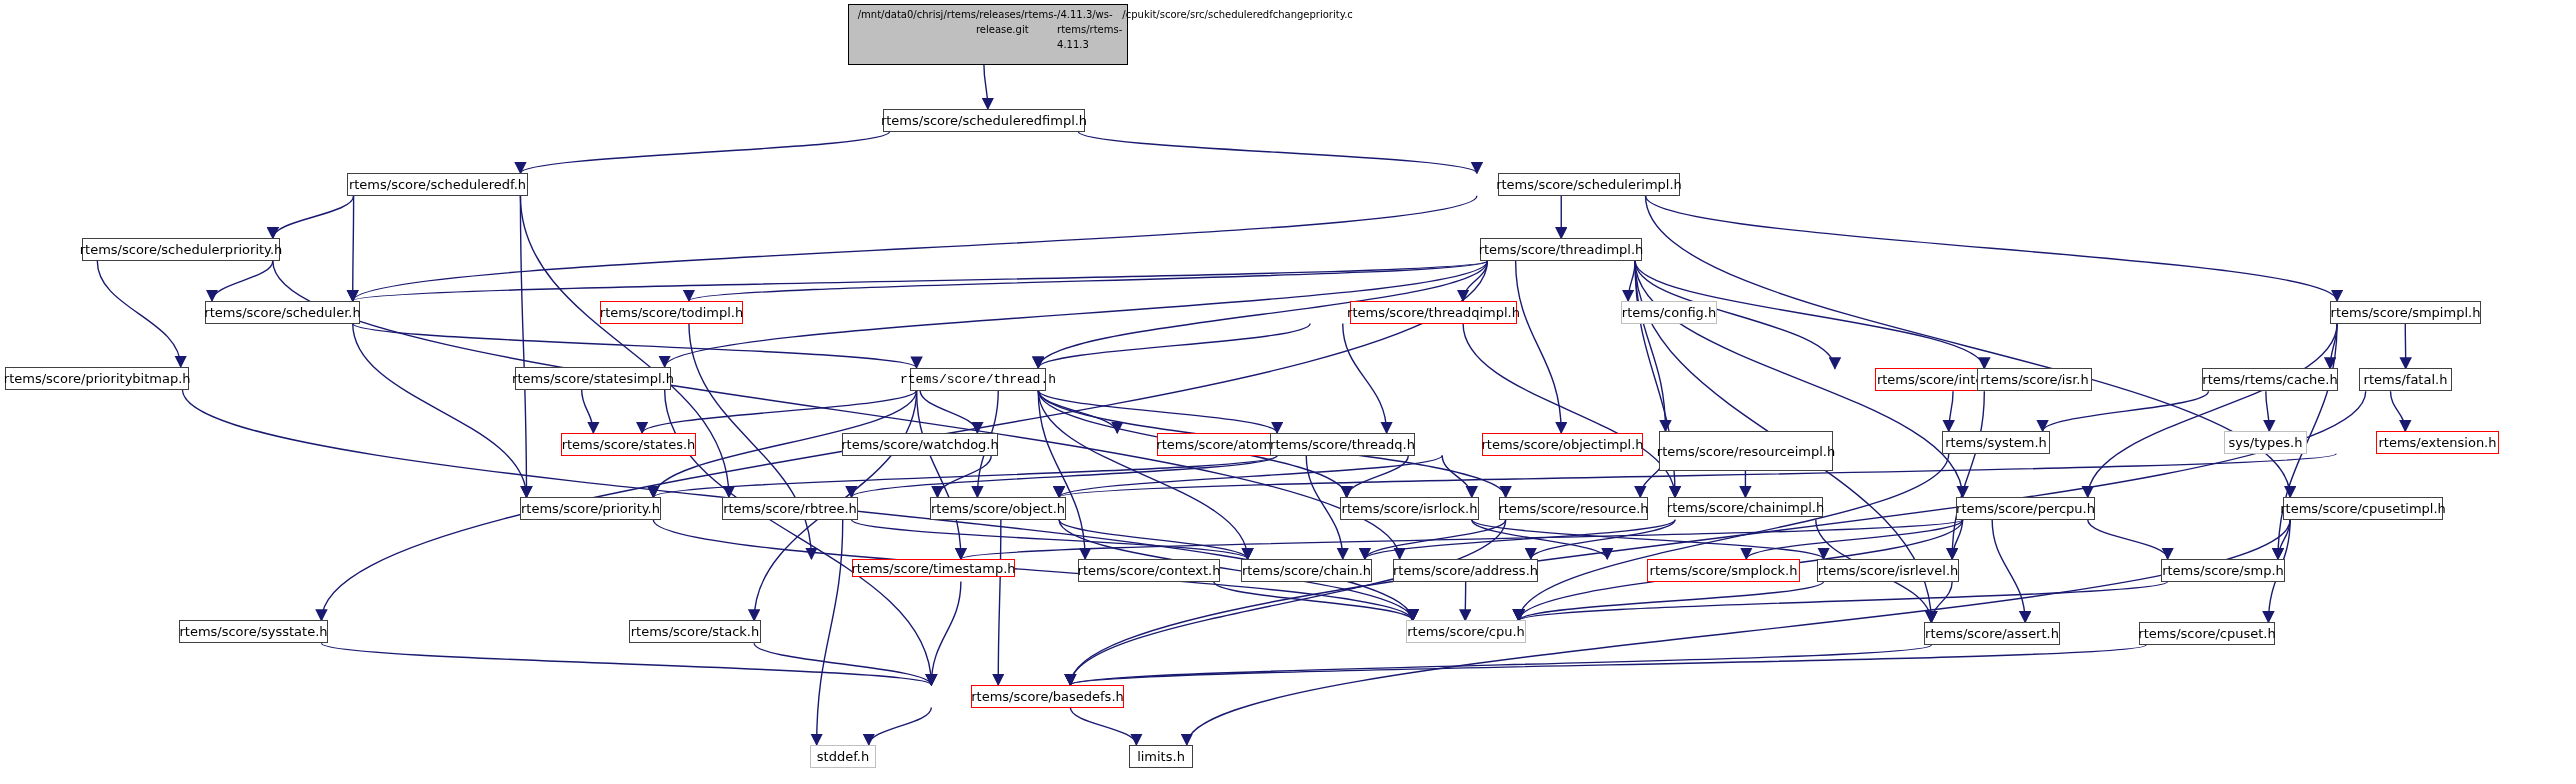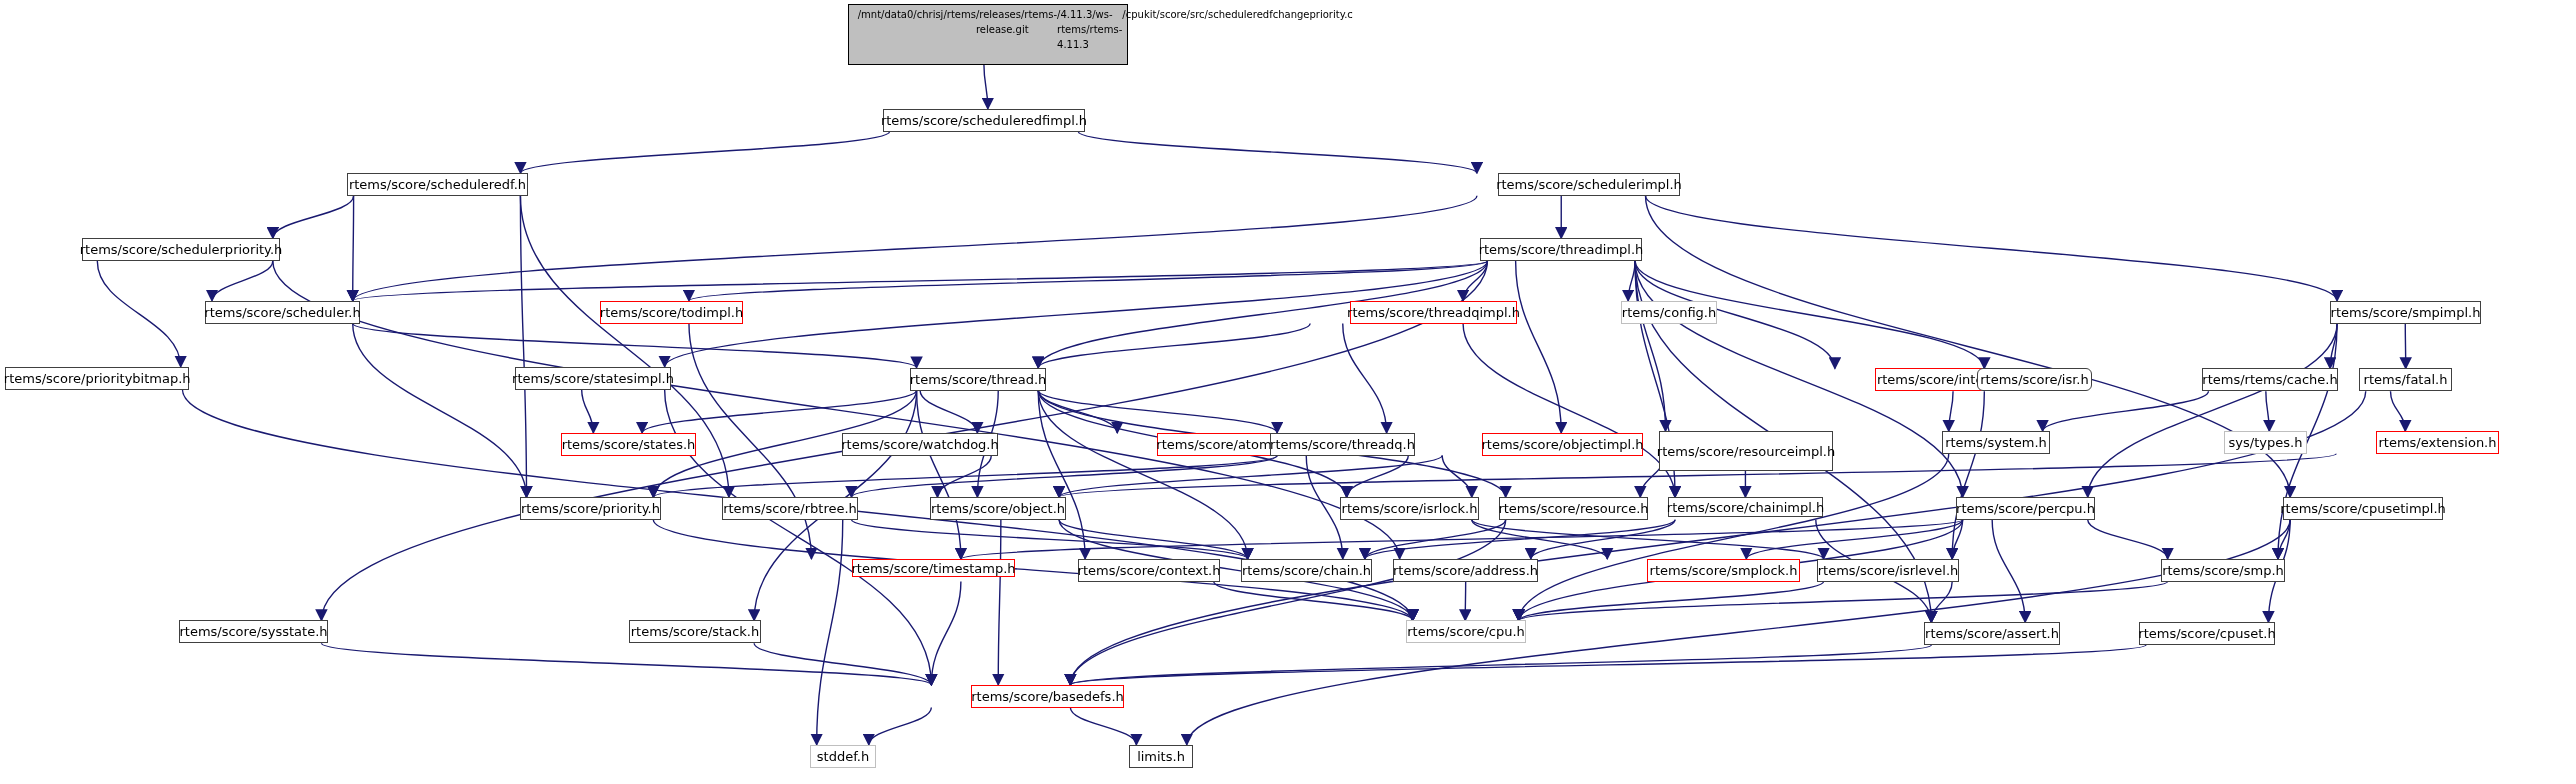--- a/index.html
+++ b/index.html
@@ -163,27 +163,27 @@
     </div>
     <div class="node" id="n-smpimpl" style="left: 2330px; top: 301px; width: 151px; height: 22.6px;">
       <span>rtems/score/smpimpl.h</span>
     </div>
     <div class="node" id="n-prioritybitmap" style="left: 5.2px; top: 367px; width: 184px; height: 22.6px;">
       <span>rtems/score/prioritybitmap.h</span>
     </div>
     <div class="node" id="n-statesimpl" style="left: 515px; top: 367px; width: 156px; height: 22.6px;">
       <span>rtems/score/statesimpl.h</span>
     </div>
-    <div class="node" id="n-thread" style="left: 910px; top: 368px; width: 136px; height: 22.6px;">
+    <div class="node" id="n-thread" style="left: 910px; top: 368px; width: 136px; height: 22.6px; font-family: Liberation Mono, monospace;">
       <span>rtems/score/thread.h</span>
     </div>
     <div class="node red" id="n-interr" style="left: 1828px; top: 368px; width: 132px; height: 22.6px;">
       <span>rtems/score/interr.h</span>
     </div>
-    <div class="node" id="n-isr" style="left: 1977px; top: 368px; width: 115px; height: 22.6px; border-radius: 6px;">
+    <div class="node" id="n-isr" style="left: 1977px; top: 368px; width: 115px; height: 22.6px;">
       <span>rtems/score/isr.h</span>
     </div>
     <div class="node" id="n-cache" style="left: 2202px; top: 368px; width: 136px; height: 22.6px;">
       <span>rtems/rtems/cache.h</span>
     </div>
     <div class="node" id="n-fatal" style="left: 2359px; top: 368px; width: 93px; height: 22.6px;">
       <span>rtems/fatal.h</span>
     </div>
     <div class="node red" id="n-states" style="left: 514px; top: 433px; width: 135px; height: 22.6px;">
       <span>rtems/score/states.h</span>

